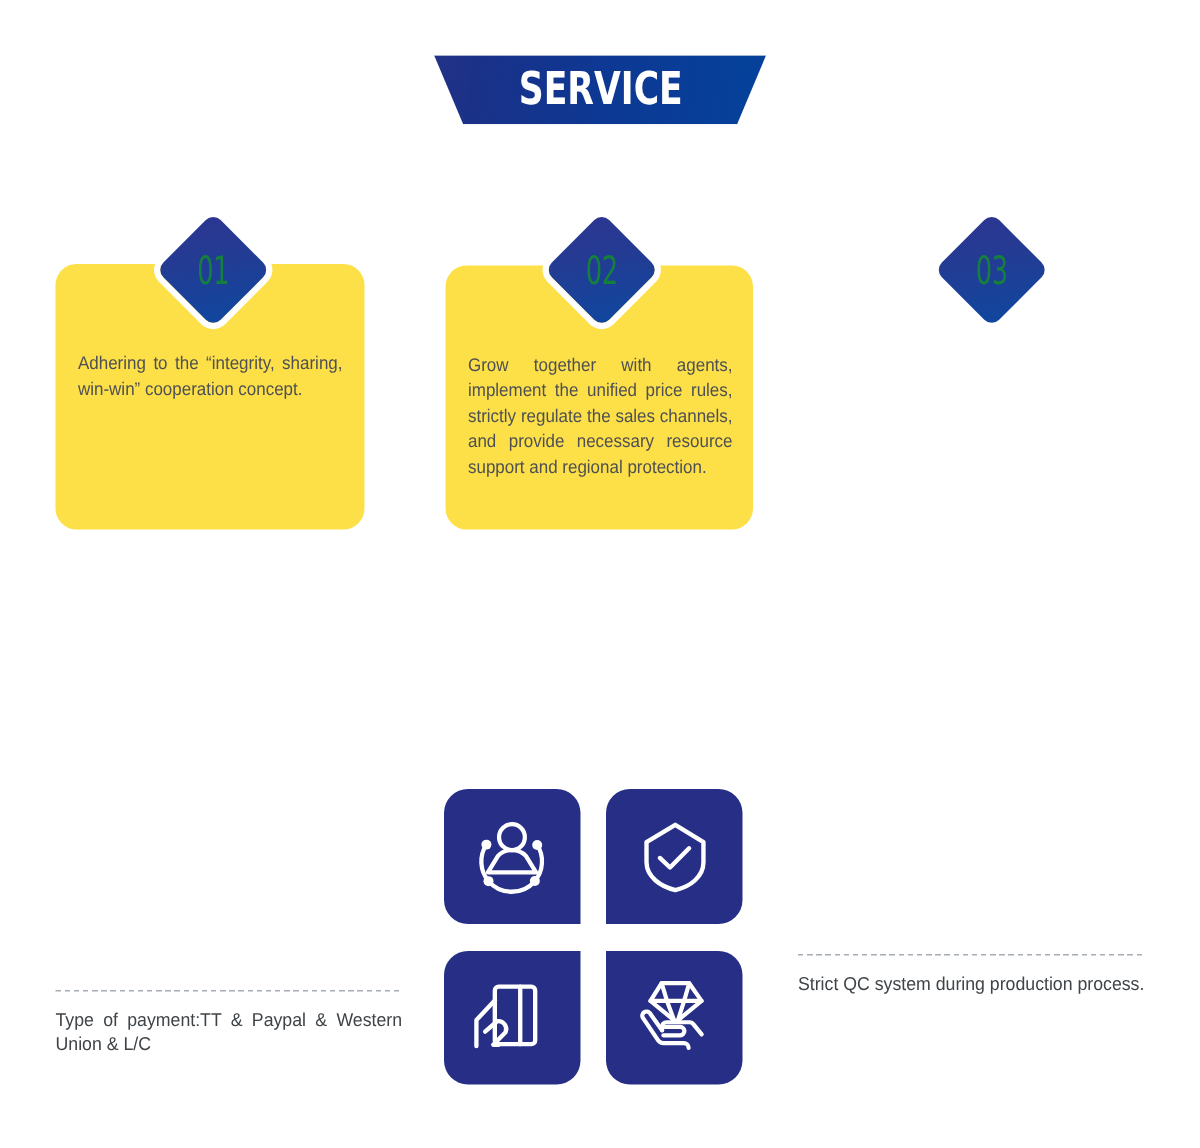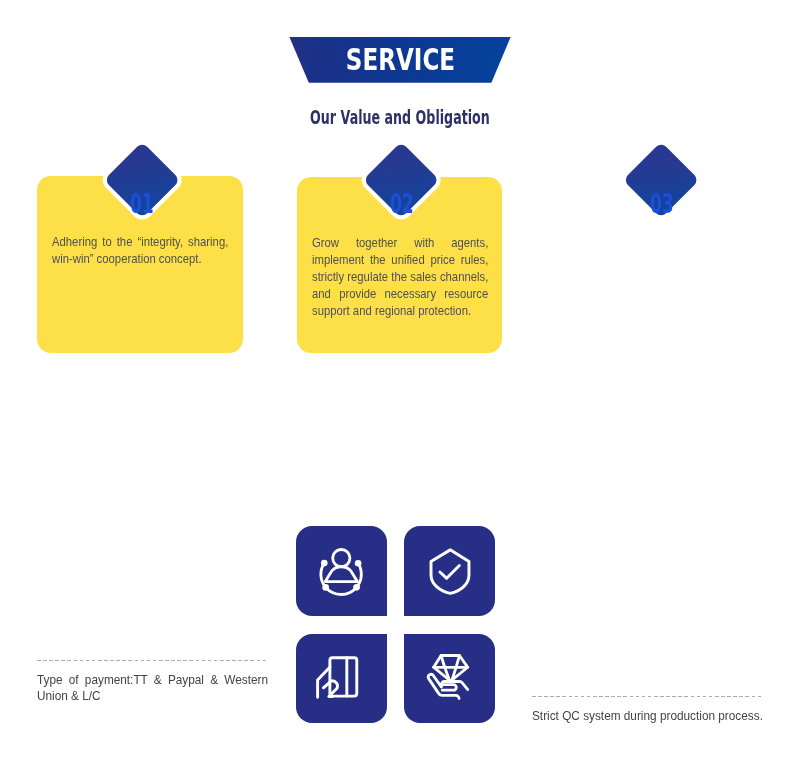--- a/index.html
+++ b/index.html
@@ -20,22 +20,22 @@
   .card{position:absolute;background:#fde047;border-radius:14px;}
   .card p{position:absolute;margin:0;color:#4e5053;text-align:justify;
     transform:scaleX(.928);transform-origin:left top;}
 
   .badge{position:absolute;width:72px;height:72px;}
   .badge .dia{position:absolute;left:8.85px;top:8.85px;width:54.3px;height:54.3px;border-radius:7px;
     transform:rotate(45deg);transform-origin:50% 50%;
     background:linear-gradient(125deg,#2c3691 0%,#243b93 38%,#0f479f 100%);
     box-shadow:0 0 0 4.2px #fff;}
   .badge b{position:absolute;left:0;top:0;width:72px;height:72px;
-    display:flex;align-items:flex-end;justify-content:center;
-    color:#1d4ed8;font-weight:700;line-height:1;}
+    display:flex;align-items:center;justify-content:center;
+    color:#15803d;font-weight:400;line-height:1;}
   .badge b i{display:block;font-style:normal;font-family:"DejaVu Sans",sans-serif;
     transform:scaleX(.66);letter-spacing:-.4px;}
 
   
   .tile{position:absolute;background:#262f85;}
 
   
   .btxt{position:absolute;}
   .dash{position:absolute;height:1.3px;
     background:repeating-linear-gradient(to right,#a6adb6 0 3.6px,rgba(0,0,0,0) 3.6px 6.1px);}
@@ -44,21 +44,20 @@
 </style>
 </head>
 <body>
 
 <div class="page">
 
   <div class="banner" style="left:289.4px;top:36.9px;width:221.3px;height:45.9px;clip-path:polygon(0 0,100% 0,91.28% 100%,8.77% 100%)">
     <span style="font-size:30.2px;transform:scaleX(.764)">SERVICE</span>
   </div>
 
-  <div class="subtitle" style="top:106.5px;font-size:18.6px"><span>Our Value and Obligation</span></div>
 
   <div class="card" style="left:37px;top:176px;width:206px;height:177px">
     <p style="left:15px;top:58px;width:190px;font-size:12.2px;line-height:17px">Adhering to the  “integrity, sharing, win-win”  cooperation concept.</p>
   </div>
   <div class="badge" style="left:105.75px;top:144.55px">
     <span class="dia"></span>
       <b style="font-size:26px">
         <i>01</i>
       </b>
   </div>
@@ -132,18 +131,18 @@
         <path d="M37.6 54.6 V52.2 C37.6 50.5 39.0 49.1 40.7 49.1 H56.6 C57.5 49.1 58.4 49.5 59.0 50.2 L64.9 57.4"></path>
         <path d="M39.6 52.3 H50.1 C51.7 52.3 53.0 53.6 53.0 55.2 C53.0 56.8 51.7 58.1 50.1 58.1 H38.5"></path>
       </g>
     </svg>
   </div>
 
   <div class="btxt" style="left:37px;top:660px;width:231px">
     <div class="dash" style="left:0;top:0;width:231px"></div>
     <p style="margin-top:12px;font-size:12.4px;line-height:16.1px">Type of payment:TT &amp; Paypal &amp; Western Union &amp; L/C</p>
   </div>
-  <div class="btxt" style="left:532px;top:696px;width:231px">
+  <div class="btxt" style="left:532px;top:636px;width:231px">
     <div class="dash" style="left:0;top:0;width:231px"></div>
     <p style="margin-top:12px;font-size:12.4px;line-height:16.1px">Strict QC system during production process.</p>
   </div>
 
 </div>
 
 </body></html>

